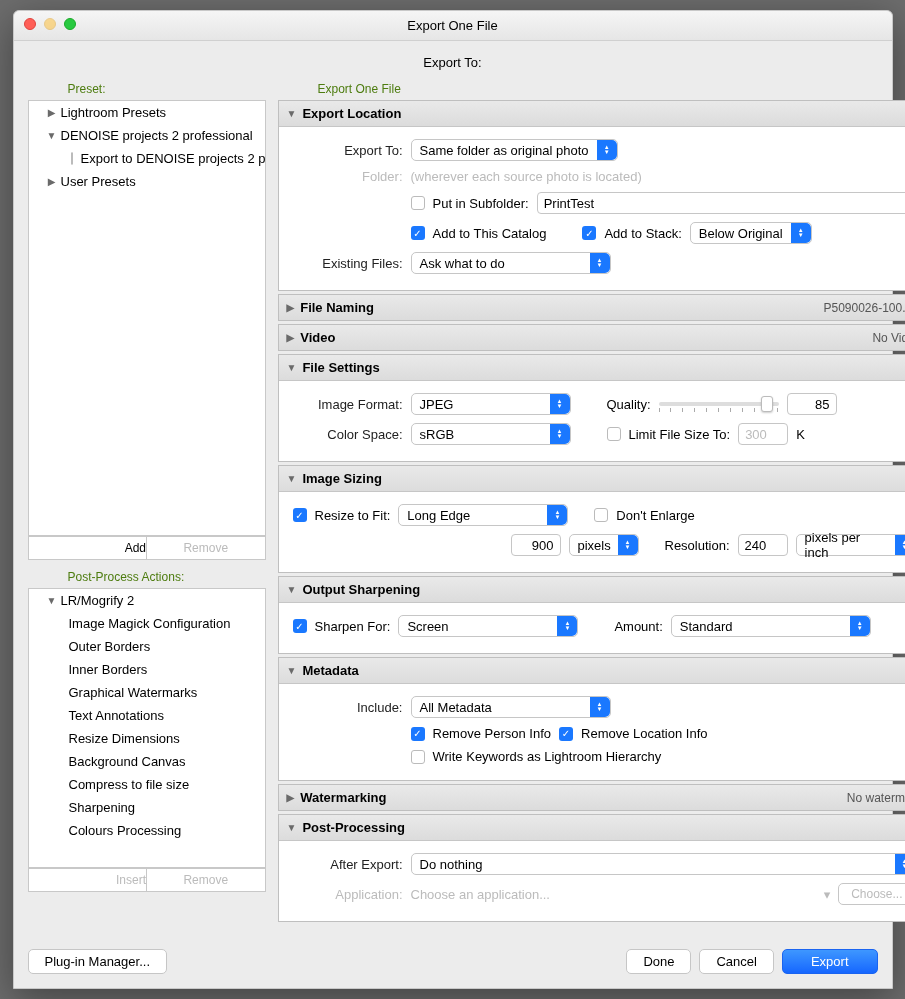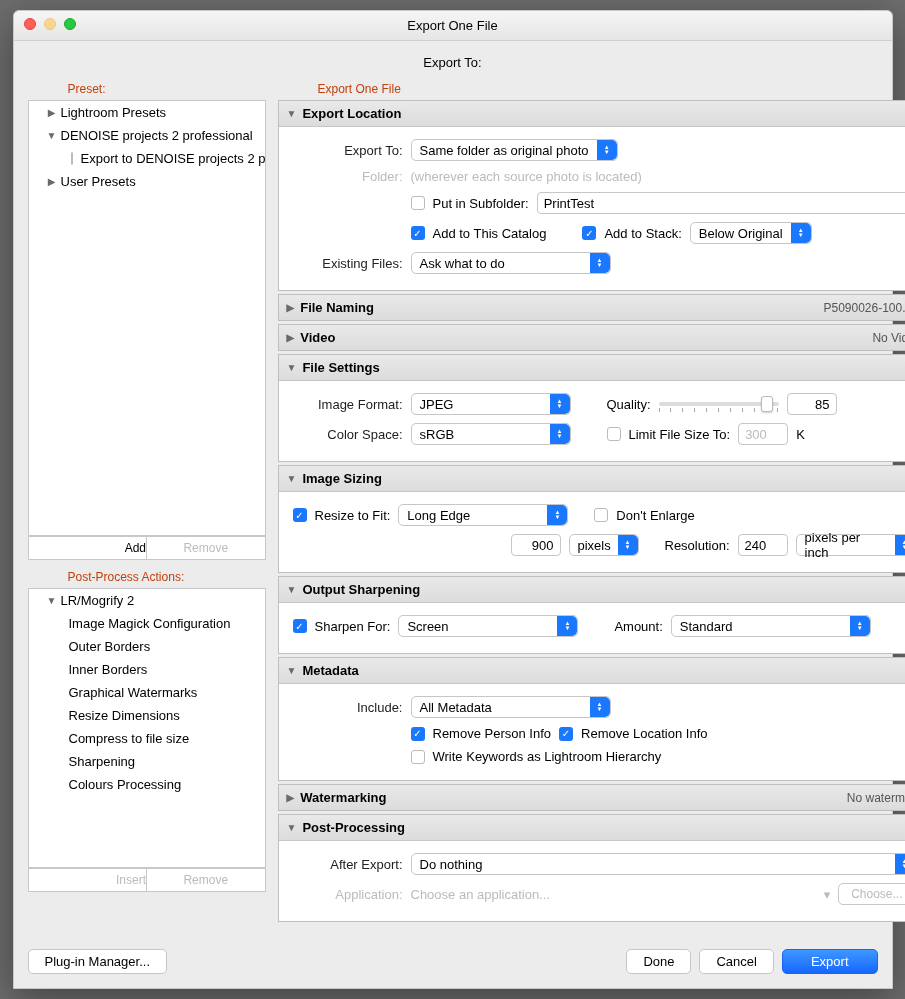--- a/index.html
+++ b/index.html
@@ -49,21 +49,21 @@
   .toprow-label { text-align:right; }
 
   .columns {
     display: grid;
     grid-template-columns: 238px 1fr;
     gap: 12px;
     padding: 0 14px 12px 14px;
     align-items: start;
   }
 
-  .col-head { font-size:12px; color:#c2410c; margin-bottom:4px;padding-left:40px;}
+  .col-head { font-size:12px; color:#4d7c0f; margin-bottom:4px;padding-left:40px;}
   .listbox {
     background:#fff;
     border:1px solid #c8c8c8;
     height: 436px;
     overflow:auto;
   }
   .listbox.short { height: 280px; }
   .tree-item { padding:4px 6px 4px 18px; white-space:nowrap; display:flex; align-items:center; gap:4px;}
   .tree-item.child { padding-left:42px; }
   .tree-item.child2 { padding-left:40px; }
@@ -220,21 +220,23 @@
       <div class="col-head" style="margin-top:10px">Post-Process Actions:</div>
       <div class="listbox short">
         <div class="tree-item">
           <span class="tri">▼</span>
           <span>LR/Mogrify 2</span>
         </div>
         <div class="tree-item child2">Image Magick Configuration</div>
         <div class="tree-item child2">Outer Borders</div>
         <div class="tree-item child2">Inner Borders</div>
         <div class="tree-item child2">Graphical Watermarks</div>
+        <div class="tree-item child2">Text Annotations</div>
         <div class="tree-item child2">Resize Dimensions</div>
+        <div class="tree-item child2">Background Canvas</div>
         <div class="tree-item child2">Compress to file size</div>
         <div class="tree-item child2">Sharpening</div>
         <div class="tree-item child2">Colours Processing</div>
       </div>
       <div class="btnrow">
         <div class="pbtn disabled">Insert</div>
         <div class="pbtn disabled">Remove</div>
       </div>
     </div>
 

